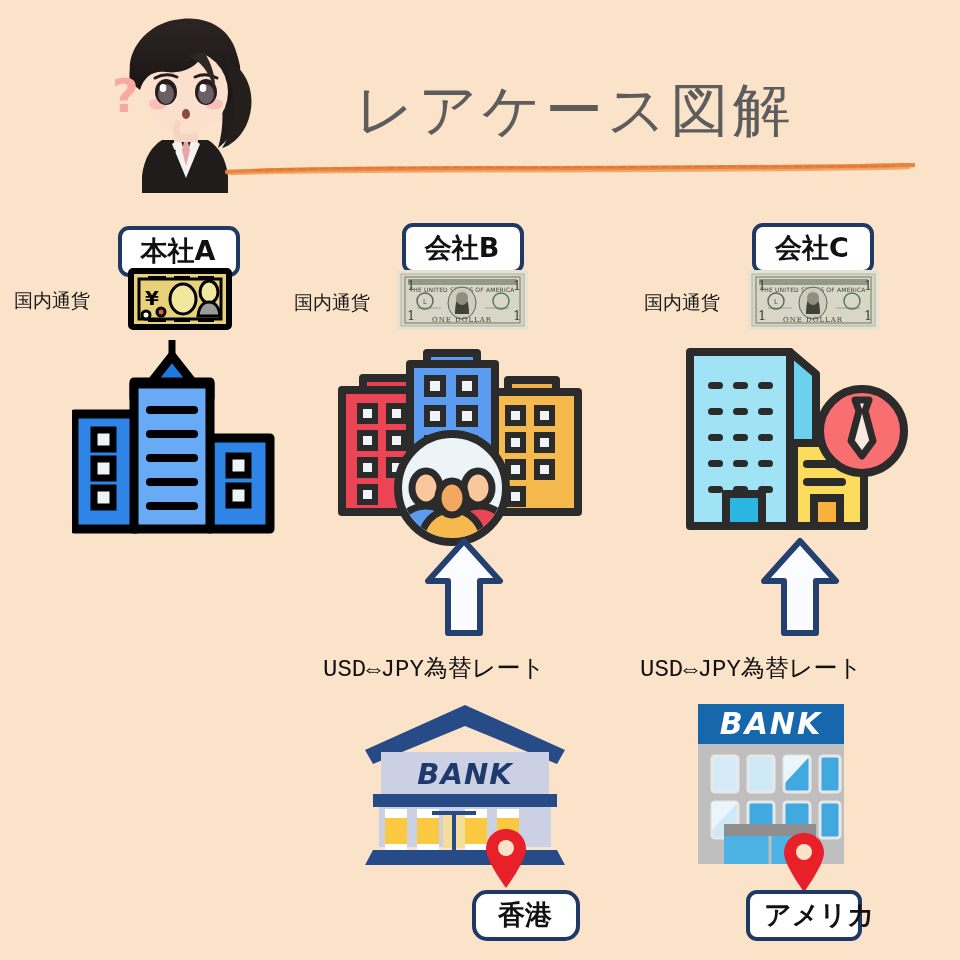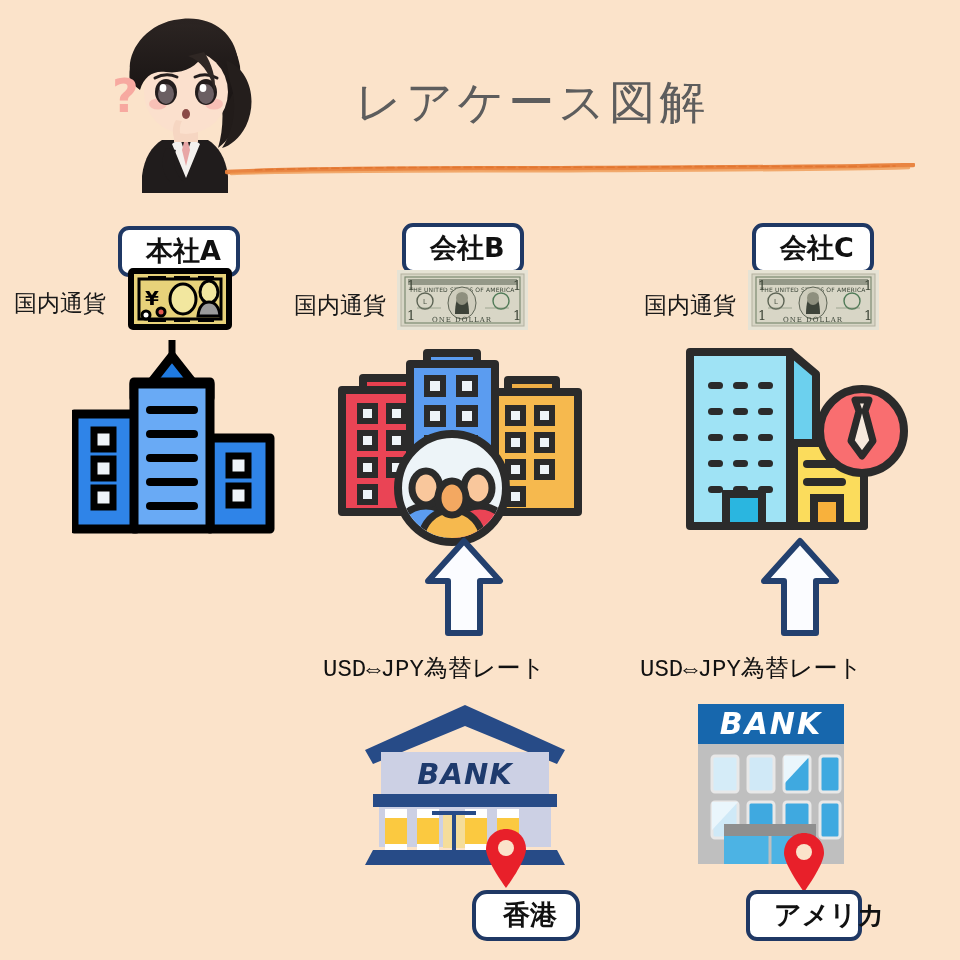--- a/index.html
+++ b/index.html
@@ -12,21 +12,21 @@
   }
   #stage{position:relative;width:960px;height:960px;}
 
   
   .header{position:absolute;left:0;top:0;width:960px;height:200px;}
 
   .mascot{position:absolute;left:100px;top:8px;width:172px;height:185px;}
 
   .page-title{
     position:absolute;left:355px;top:72px;
-    font-size:46px;letter-spacing:4px;
+    font-size:58px;letter-spacing:4px;
     color:#5d5d5d;font-weight:400;
     font-family:"DejaVu Sans","Liberation Sans",sans-serif;
     white-space:nowrap;
   }
   .title-rule{
     position:absolute;left:225px;top:163px;width:690px;height:14px;
   }
 
   
   .col{position:absolute;top:0;width:320px;height:960px;}
@@ -36,30 +36,30 @@
 
   .chip{
     position:absolute;
     background:#ffffff;
     border:4px solid #1f3864;
     border-radius:11px;
     color:#111;
     font-size:27px;
     font-weight:700;
     line-height:1;
-    padding:7px 16px 9px 24px;
+    padding:7px 16px 9px 14px;
     white-space:nowrap;
     font-family:"DejaVu Sans","Liberation Sans",sans-serif;
     box-sizing:border-box;
     text-align:center;
   }
 
   .cur-label{
     position:absolute;
-    font-size:23px;color:#1a1a1a;font-weight:400;white-space:nowrap;
+    font-size:19px;color:#1a1a1a;font-weight:400;white-space:nowrap;
     font-family:"DejaVu Sans","Liberation Sans",sans-serif;
   }
 
   .note{position:absolute;}
 
   .bldg{position:absolute;}
 
   .rate-label{
     position:absolute;
     font-size:24px;color:#111;white-space:nowrap;font-weight:400;

